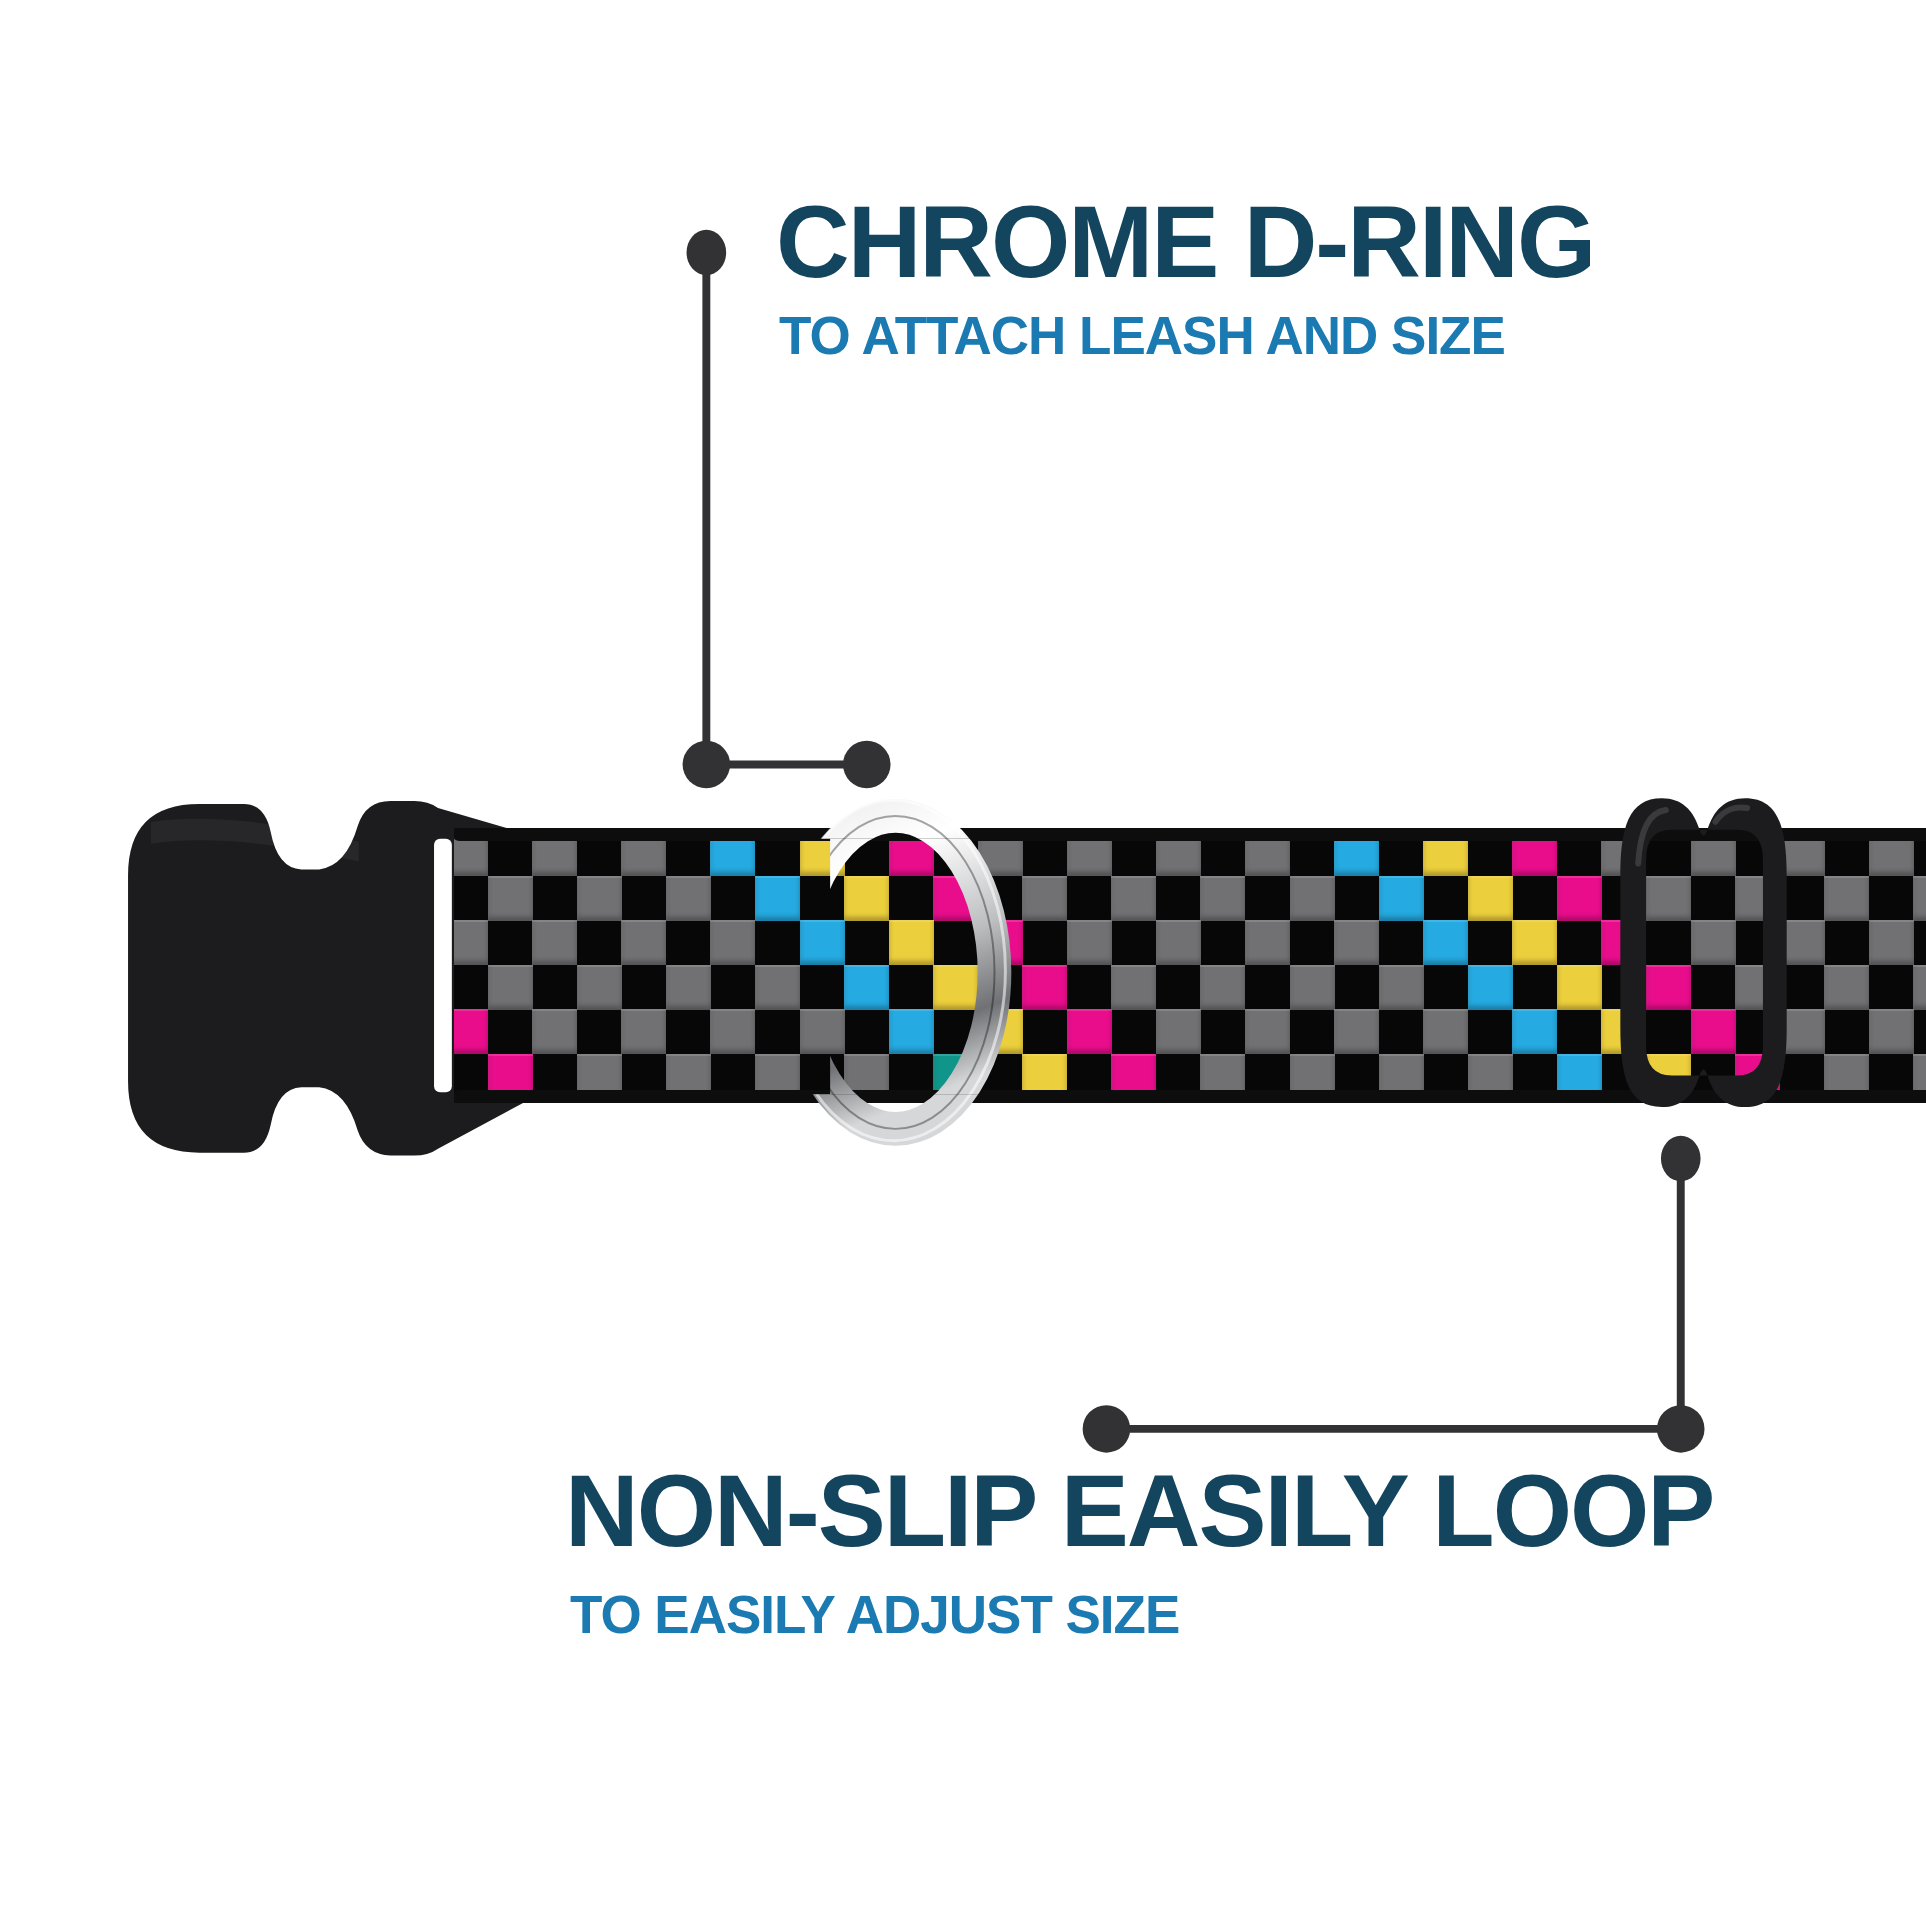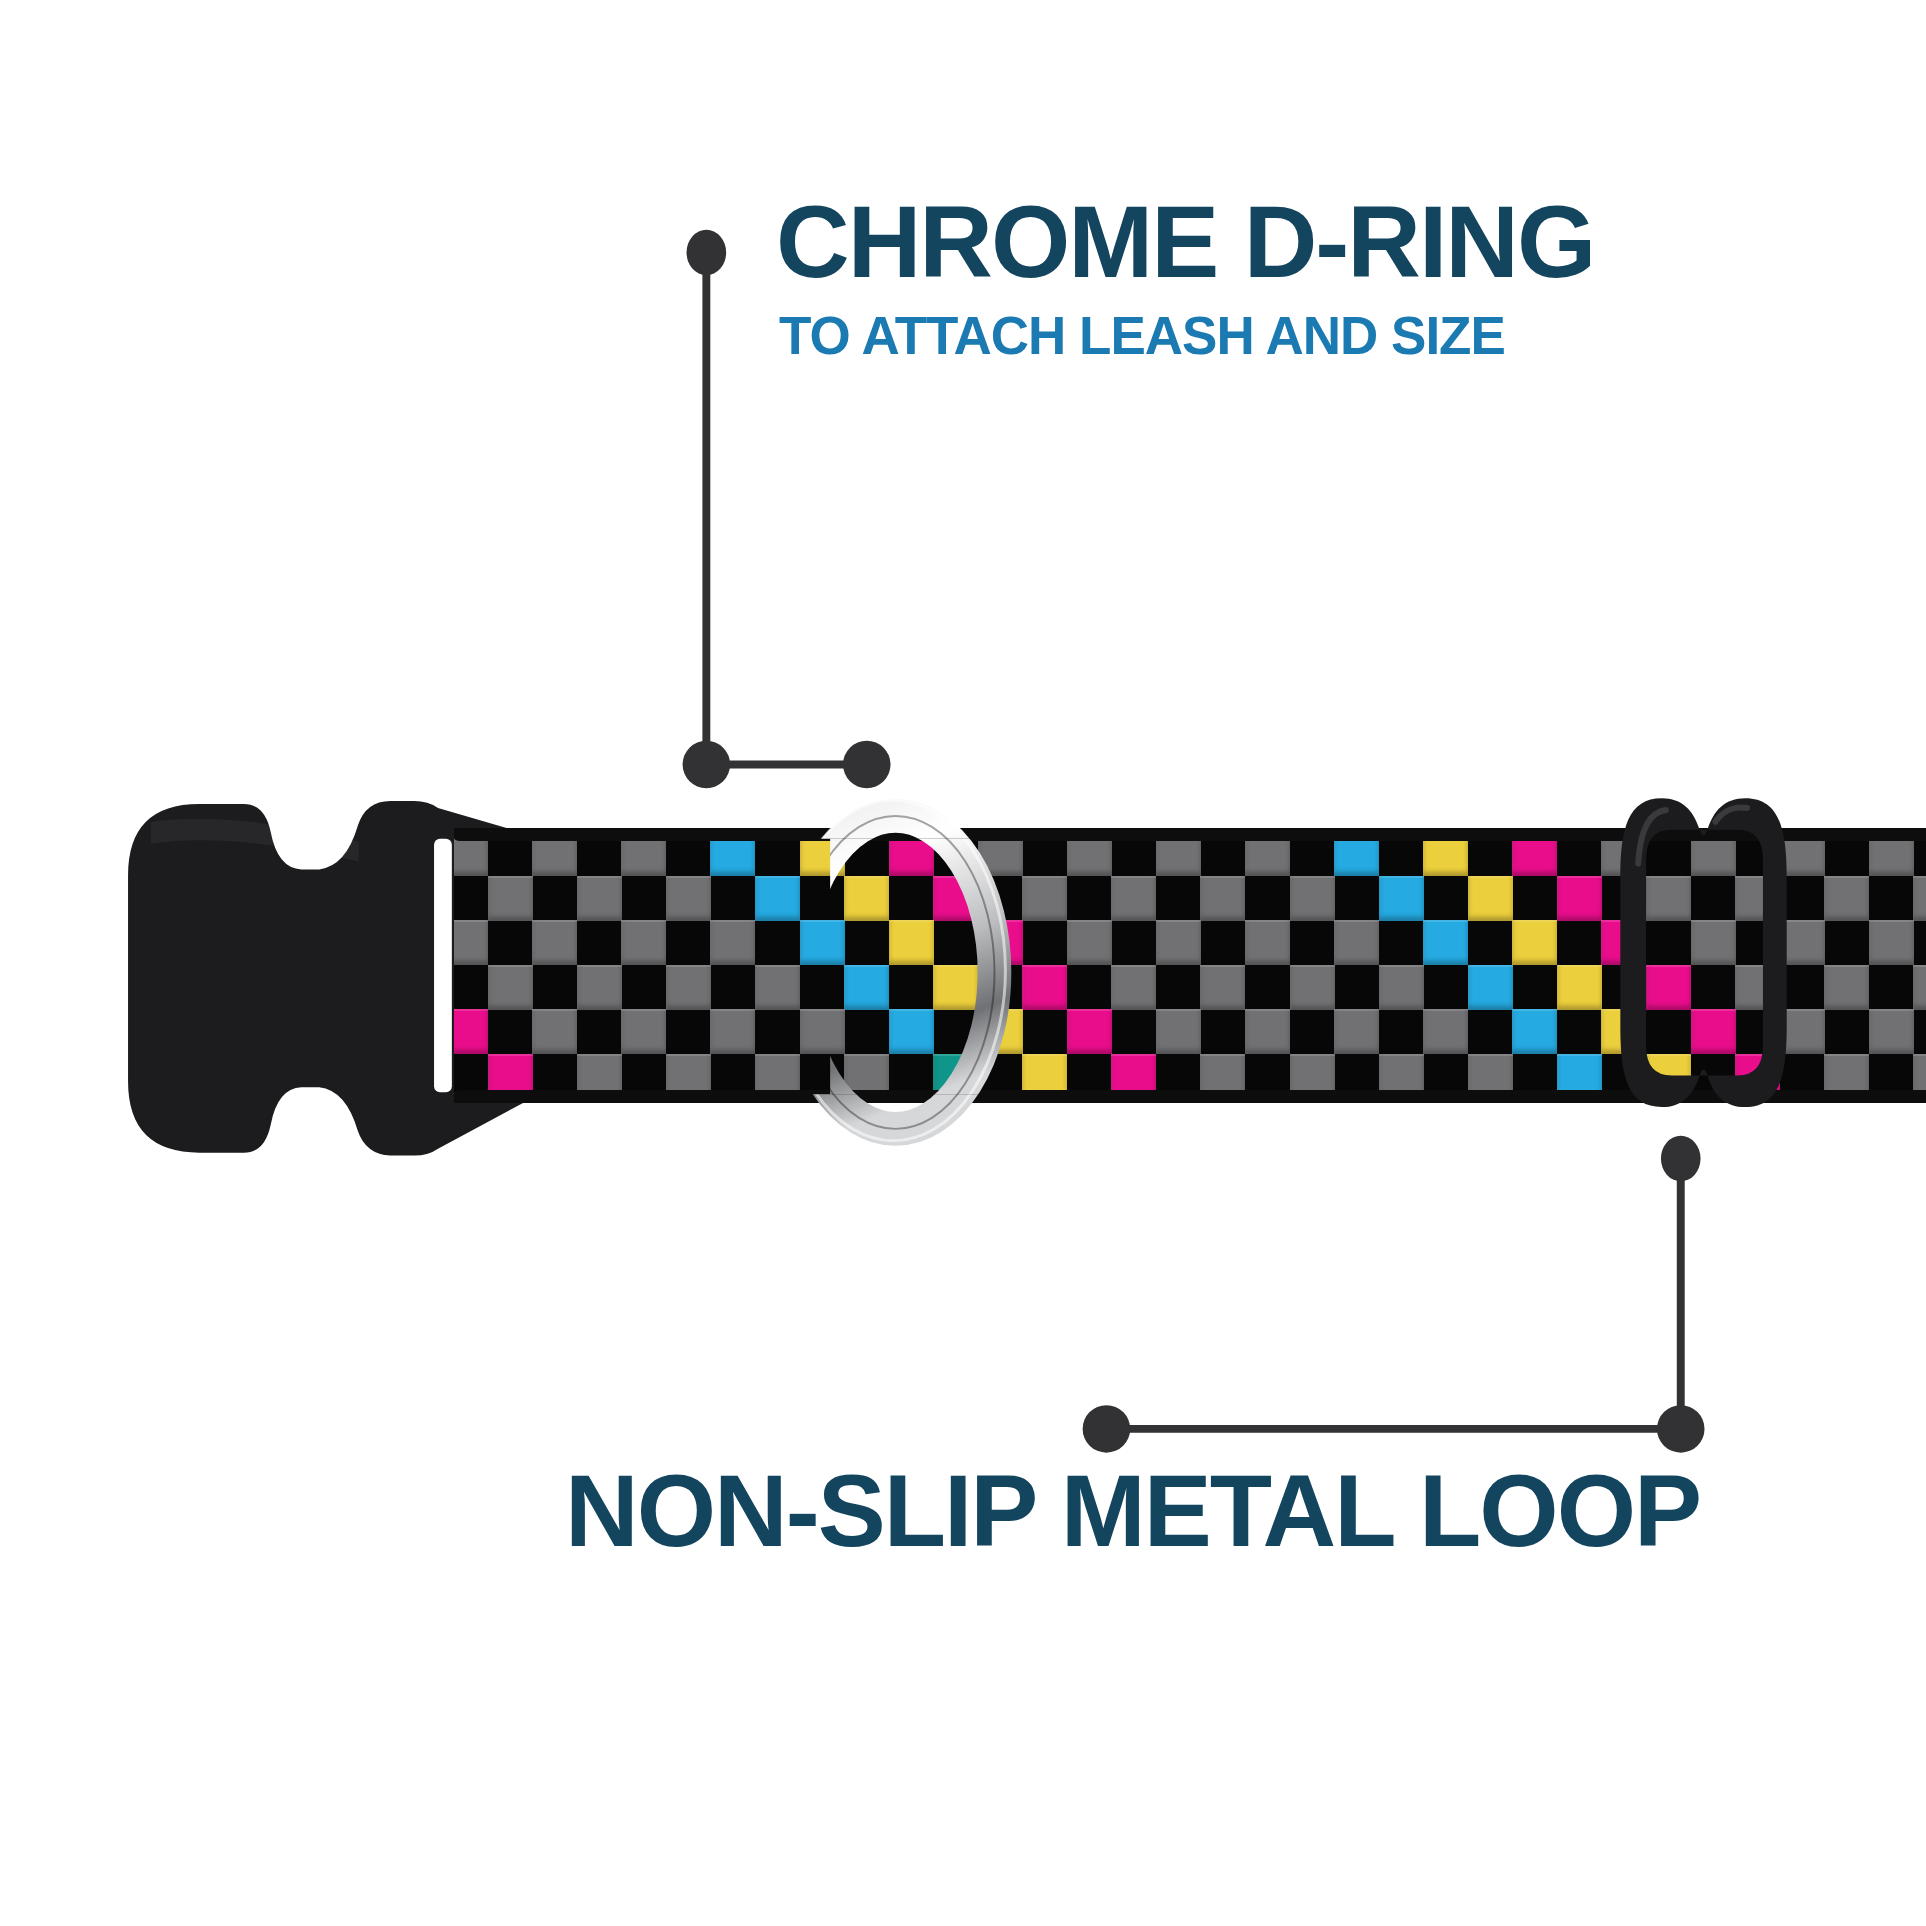--- a/index.html
+++ b/index.html
@@ -210,15 +210,16 @@
       <line x1="1665" y1="1170" x2="1665" y2="1443"></line>
       <line x1="1085" y1="1443" x2="1665" y2="1443"></line>
       <ellipse cx="1665" cy="1170" rx="20" ry="23" stroke="none"></ellipse>
       <circle cx="1665" cy="1443" r="24" stroke="none"></circle>
       <circle cx="1085" cy="1443" r="24" stroke="none"></circle>
     </g>
   </svg>
 
   <div id="top-heading" class="abs heading">CHROME D-RING</div>
   <div id="top-subheading" class="abs subheading">TO ATTACH LEASH AND SIZE</div>
-  <div id="bottom-heading" class="abs heading">NON-SLIP METAL LOOP</div>
+  <div id="bottom-heading" class="abs heading">NON-SLIP EASILY LOOP</div>
+  <div id="bottom-subheading" class="abs subheading">TO EASILY ADJUST SIZE</div>
 </div>
 
 
 </body></html>

